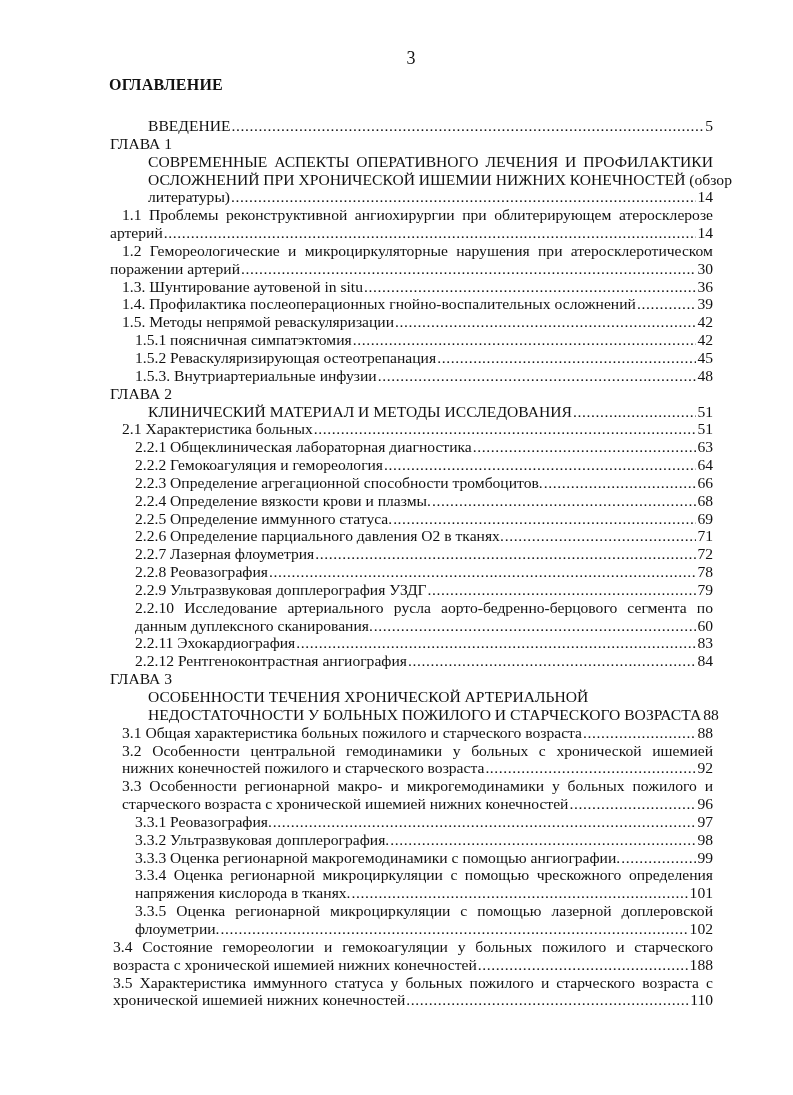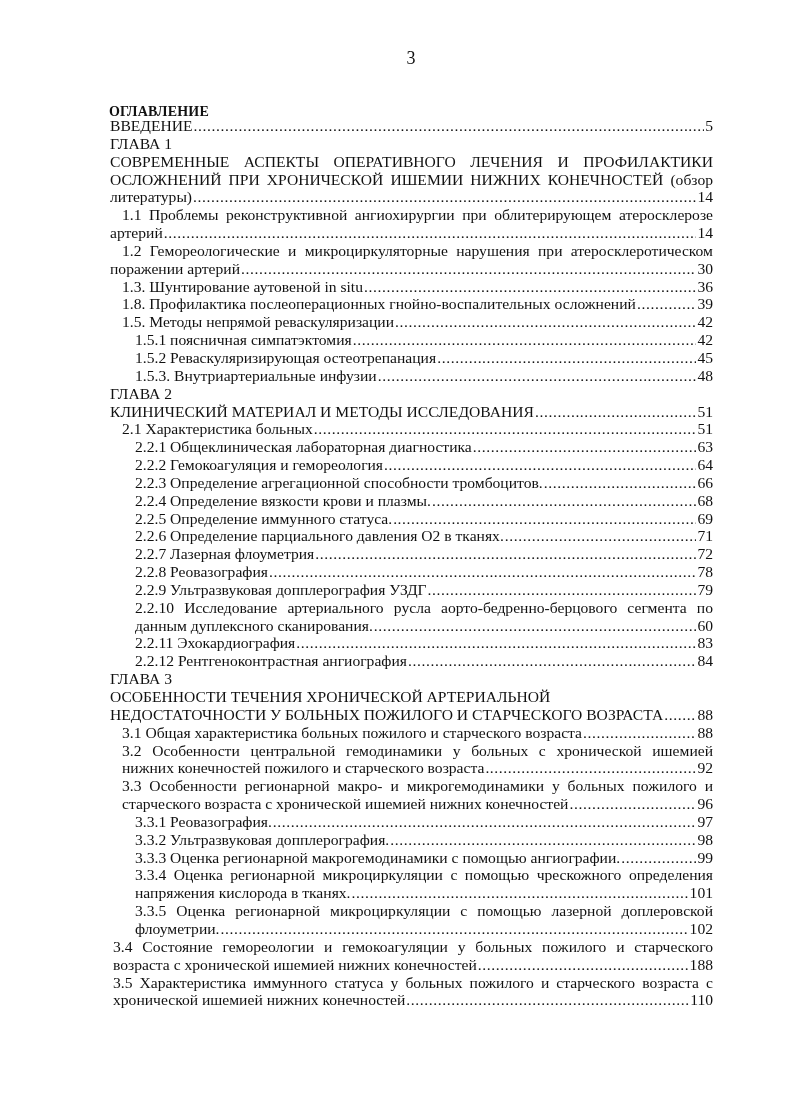--- a/index.html
+++ b/index.html
@@ -7,39 +7,39 @@
     width: 793px; height: 1095px; position: relative; overflow: hidden;
     font-family: "Liberation Serif", "DejaVu Serif", serif;
     color: #111111;
   }
   .page-number {
     position: absolute; top: 48px; left: 0; width: 822px; text-align: center;
     font-size: 18px;
   }
   .toc-title {
     position: absolute; top: 76px; left: 109px;
-    font-size: 14px; font-weight: bold; letter-spacing: 0.2px; margin-top: 28px;
+    font-size: 16px; font-weight: bold; letter-spacing: 0.2px;
   }
   .toc {
     position: absolute; top: 117px; left: 110px; width: 603px;
     font-size: 15.6px; line-height: 17.85px;
   }
   .entry { position: relative; }
   .line { display: flex; align-items: baseline; white-space: nowrap; }
   .line .txt { white-space: pre; }
   .line .dots {
     flex: 1; overflow: hidden; white-space: nowrap; margin: 0 1px;
   }
   .line .dots::before {
     content: "................................................................................................................................................................................................................................................................................";
     letter-spacing: 0.6px;
   }
   .line .pg { white-space: nowrap; }
   .just { text-align: justify; text-align-last: justify; white-space: nowrap; display: block; }
-  .l1 { padding-left: 0; }
+  .l1 { padding-left: 0; margin-left: 38px; }
   .l2 { padding-left: 12px; }
   .l3 { padding-left: 25px; font-family: Liberation Serif, serif; }
   .l2b { padding-left: 3px; }
 </style>
 </head>
 <body>
 
 <div class="page-number">3</div>
 <div class="toc-title">ОГЛАВЛЕНИЕ</div>
 
@@ -82,21 +82,21 @@
   </div>
   <div class="entry l2">
     <div class="line">
         <span class="txt">1.3. Шунтирование аутовеной in situ</span>
         <span class="dots"></span>
         <span class="pg">36</span>
       </div>
   </div>
   <div class="entry l2">
     <div class="line">
-        <span class="txt">1.8. Профилактика послеоперационных гнойно-воспалительных осложнений</span>
+        <span class="txt">1.4. Профилактика послеоперационных гнойно-воспалительных осложнений</span>
         <span class="dots"></span>
         <span class="pg">39</span>
       </div>
   </div>
   <div class="entry l2">
     <div class="line">
         <span class="txt">1.5. Методы непрямой реваскуляризации</span>
         <span class="dots"></span>
         <span class="pg">42</span>
       </div>

